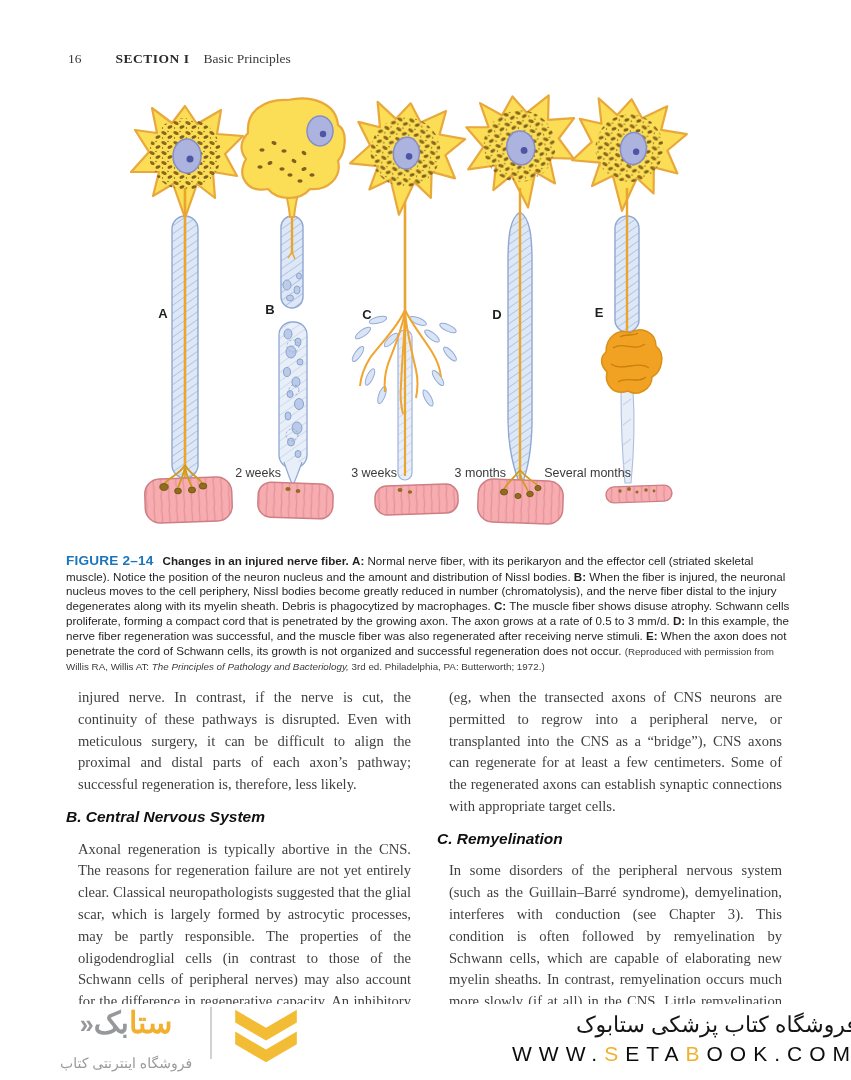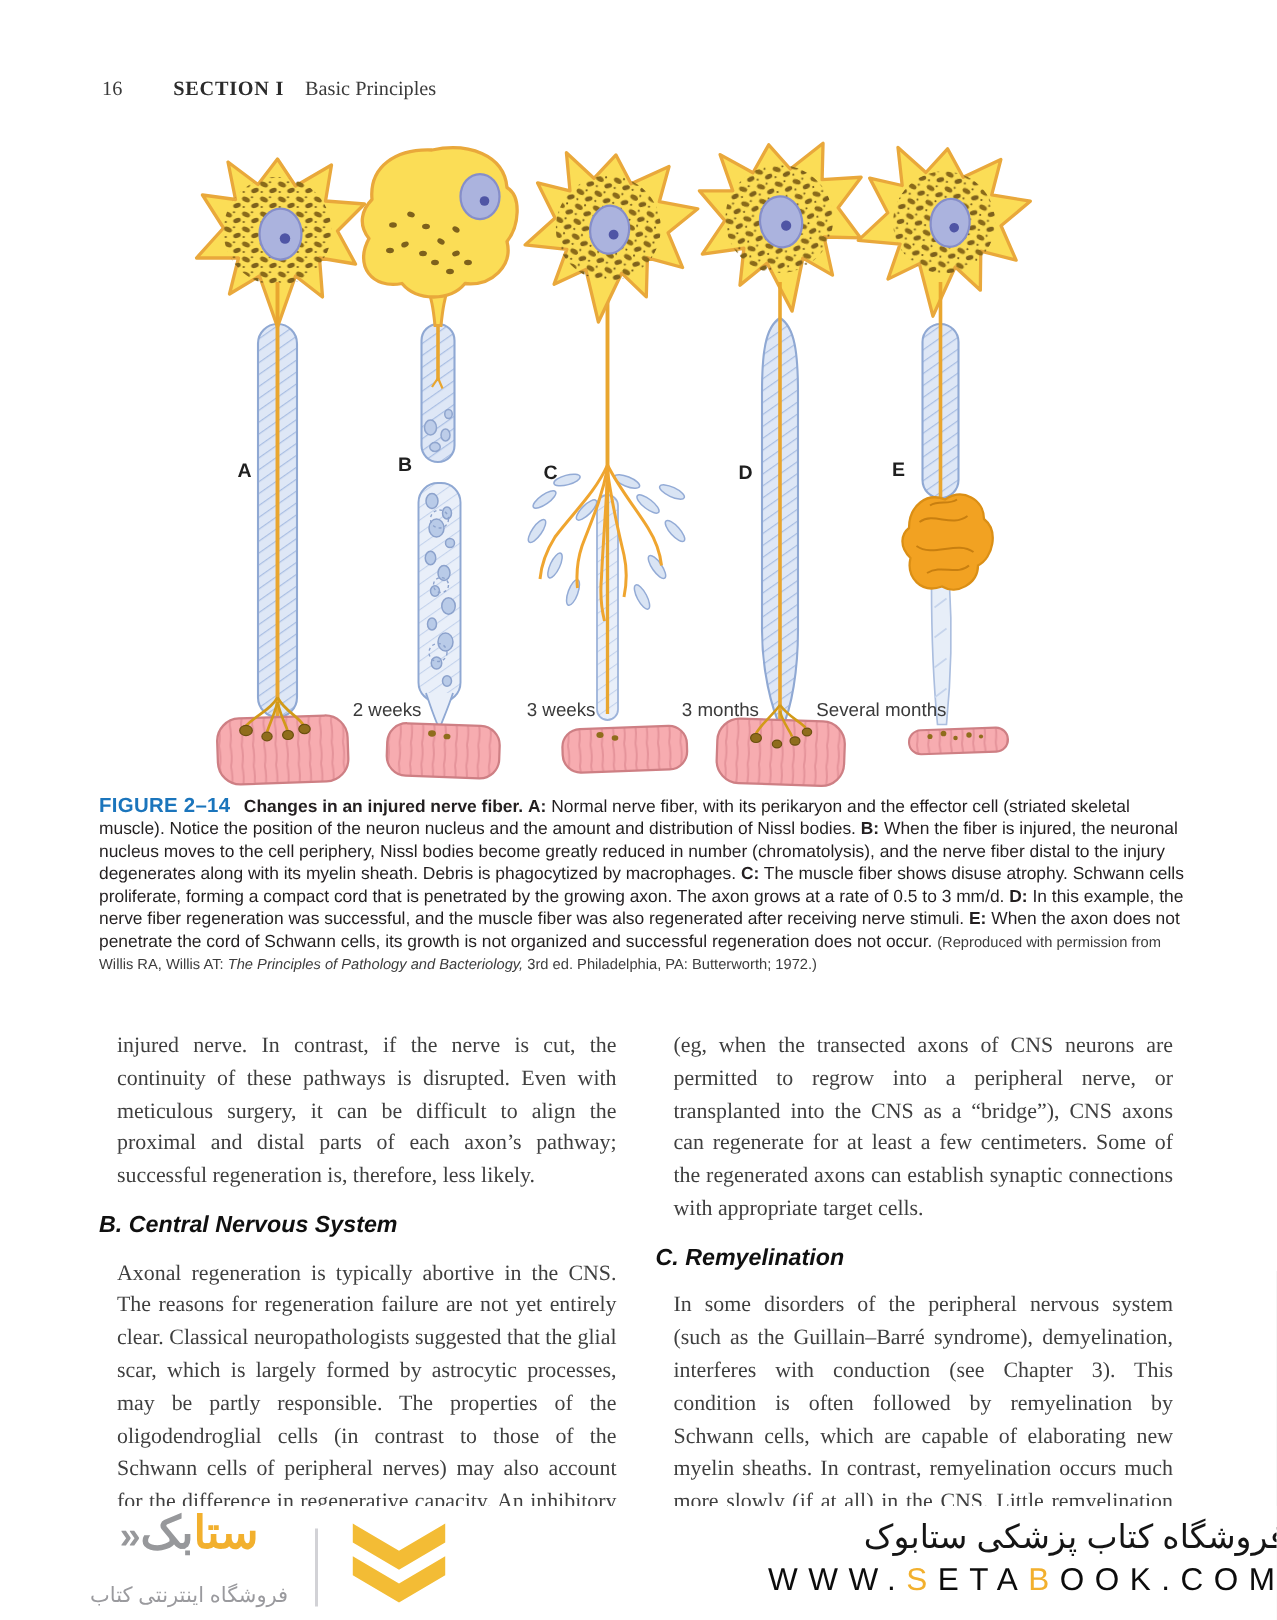--- a/index.html
+++ b/index.html
@@ -14,21 +14,21 @@
   .header .seclabel { font-weight:bold; letter-spacing:0.5px; margin-right:14px; color:#2b2b2b; }
   .header .sectitle { color:#3a3a3a; }
 
   
   .figure-svg { position:absolute; top:90px; left:60px; }
   .fig-label { font-family:"Liberation Sans", sans-serif; font-size:13px; font-weight:600; fill:#1f1f1f; }
   .time-label { font-family:"Liberation Sans", sans-serif; font-size:12.5px; fill:#3a3a3a; }
 
   
   .caption {
-    position:absolute; top:528px; left:66px; width:728px;
+    position:absolute; top:552px; left:66px; width:728px;
     font-family:"Liberation Sans", sans-serif; font-size:11.6px; line-height:1.29;
     color:#231f20; margin:0; text-align:left;
   }
   .fig-num { color:#1b75bc; font-weight:bold; font-size:13.6px; margin-right:9px; letter-spacing:0.2px; }
   .cap-title { font-weight:bold; }
   .cap-k { font-weight:bold; }
   .credit { font-size:9.8px; color:#3c3c3c; }
 
   
   .body-cols {
@@ -43,21 +43,21 @@
     margin:11px 0 5px 0; line-height:1.2; text-align:left;font-style:italic;
   }
 
   
   .footer {
     position:absolute; left:0; right:0; bottom:0; height:76px; background:#fff;
     display:flex; justify-content:space-between; align-items:center;
     padding:0 14px 6px 60px; box-sizing:border-box;
     font-family:"Liberation Sans", sans-serif;
   }
-  .f-left { display:flex; align-items:flex-end; gap:10px; }
+  .f-left { display:flex; align-items:flex-start; gap:10px; }
   .fa-logo-block { text-align:center; }
   .fa-logo { font-size:30px; font-weight:bold; line-height:1.05; }
   .lg-y { color:#f2b02e; }
   .lg-g { color:#97989b; }
   .lg-guill { font-size:25px; }
   .fa-tagline { font-size:14px; color:#9a9a9e; margin-top:16px; }
   .f-divider { width:2px; height:52px; background:#d2d2d6; margin:0 8px; }
   .chevrons { width:72px; height:58px; }
   .f-right { text-align:right; }
   .f-fa-line { font-size:22px; color:#151515; margin-bottom:4px; }

